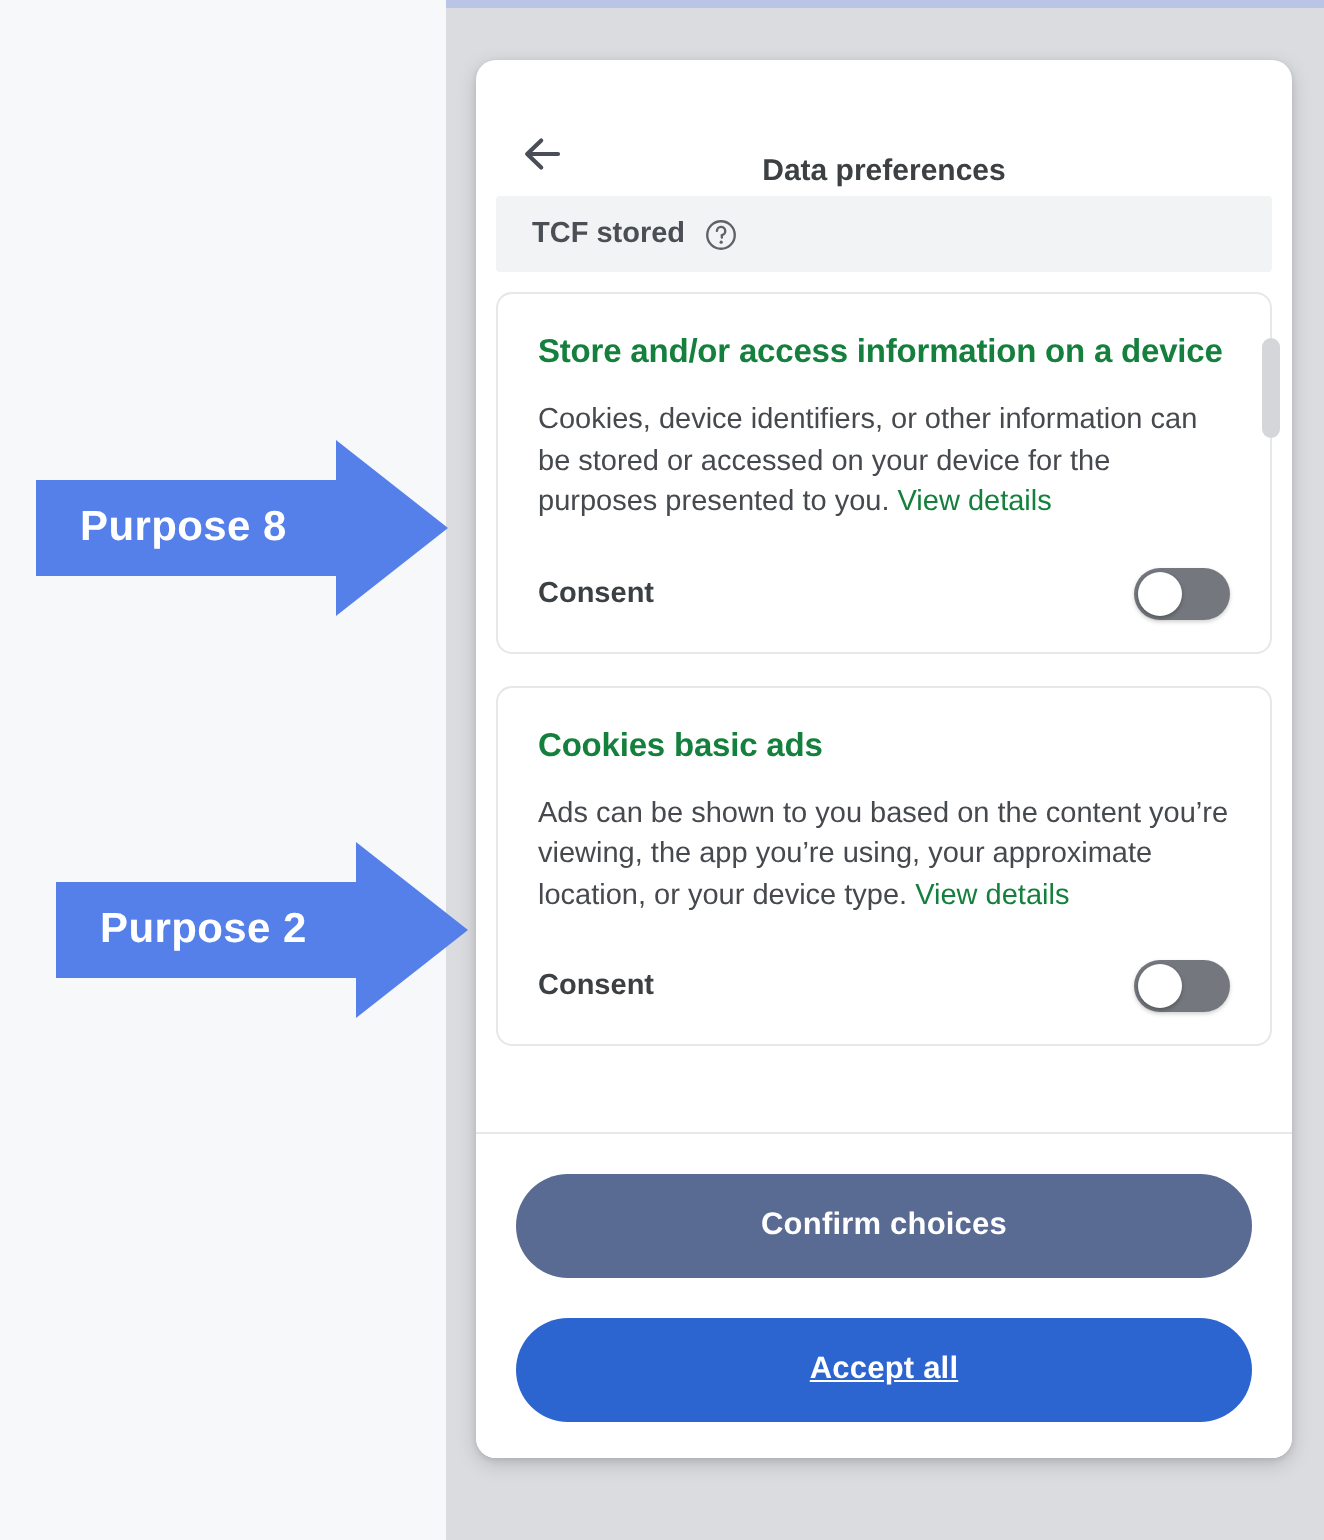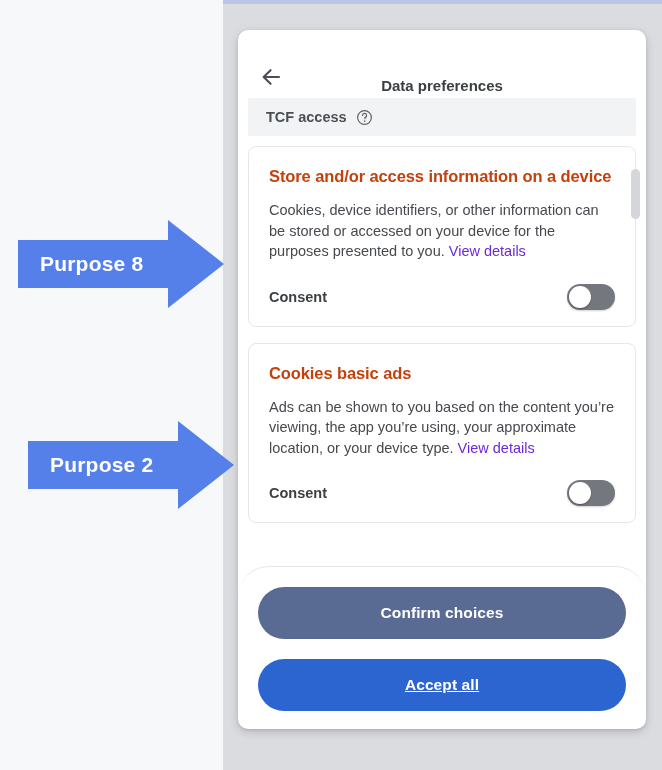--- a/index.html
+++ b/index.html
@@ -173,31 +173,31 @@
     padding: 18px 20px 16px 20px;
     margin-bottom: 16px;
     background: #ffffff;
     box-sizing: border-box;
   }
   .purpose-card h3 {
     margin: 0 0 11px 0;
     font-size: 16.5px;
     line-height: 1.45;
     font-weight: bold;
-    color: #c2410c;
+    color: #15803d;
     letter-spacing: -0.1px;
   }
   .purpose-card .desc {
     margin: 0;
     font-size: 14.5px;
     line-height: 1.42;
     color: #46494d;
   }
   .purpose-card .desc a {
-    color: #6d28d9;
+    color: #15803d;
     text-decoration: none;
     cursor: pointer;
     margin-top: 12px;
   }
   .consent-row {
     margin-top: 22px;
     display: flex;
     align-items: center;
     justify-content: space-between;
   }
@@ -232,21 +232,20 @@
   #dialog-footer {
     position: absolute;
     left: 0;
     right: 0;
     bottom: 0;
     height: 163px;
     background: #ffffff;
     border-top: 1px solid #e6e7e9;
     padding: 20px 20px 0 20px;
     box-sizing: border-box;
-    border-radius: 31px;
   }
   .footer-btn {
     display: block;
     width: 100%;
     height: 52px;
     border: none;
     border-radius: 26px;
     font-size: 15.5px;
     font-weight: bold;
     color: #ffffff;
@@ -290,21 +289,21 @@
     <div id="dialog-header">
       <button id="back-button">
         <svg width="24" height="24" viewBox="0 0 24 24">
           <path d="M20 12 H5.6 M11.6 5.2 L4.6 12 L11.6 18.8" stroke="#4a4f57" stroke-width="2.1" fill="none" stroke-linecap="round" stroke-linejoin="round"></path>
         </svg>
       </button>
       <div id="dialog-title">Data preferences</div>
     </div>
 
     <div id="section-bar">
-      <span class="section-title">TCF access</span>
+      <span class="section-title">TCF stored</span>
       <span class="help-icon">
         <svg width="17" height="17" viewBox="0 0 20 20">
           <circle cx="10" cy="10" r="8.1" fill="none" stroke="#5f6368" stroke-width="1.4"></circle>
           <path d="M7.6 7.6 a2.45 2.45 0 1 1 2.9 2.5 v1.4" fill="none" stroke="#5f6368" stroke-width="1.4" stroke-linecap="round"></path>
           <circle cx="10.1" cy="14.2" r="0.95" fill="#5f6368"></circle>
         </svg>
       </span>
     </div>
 
     <div id="scroll-body">

